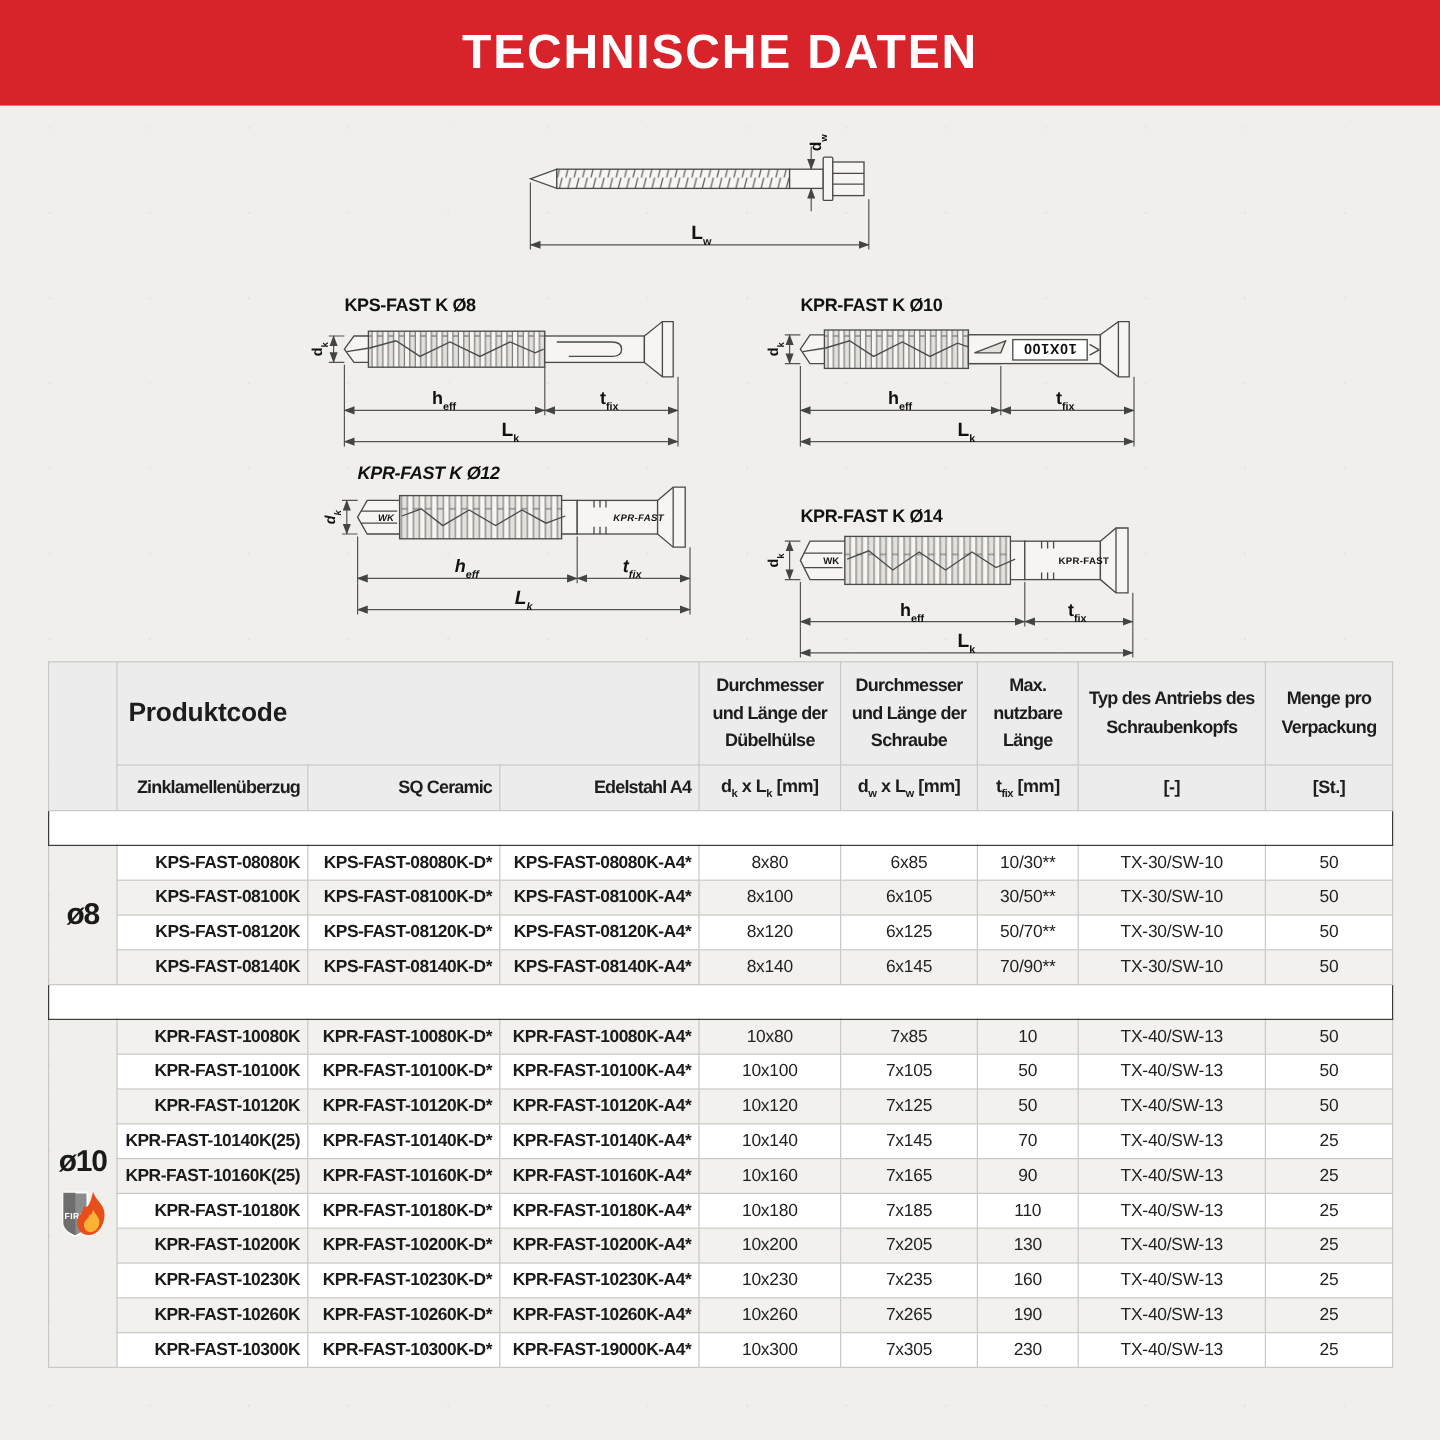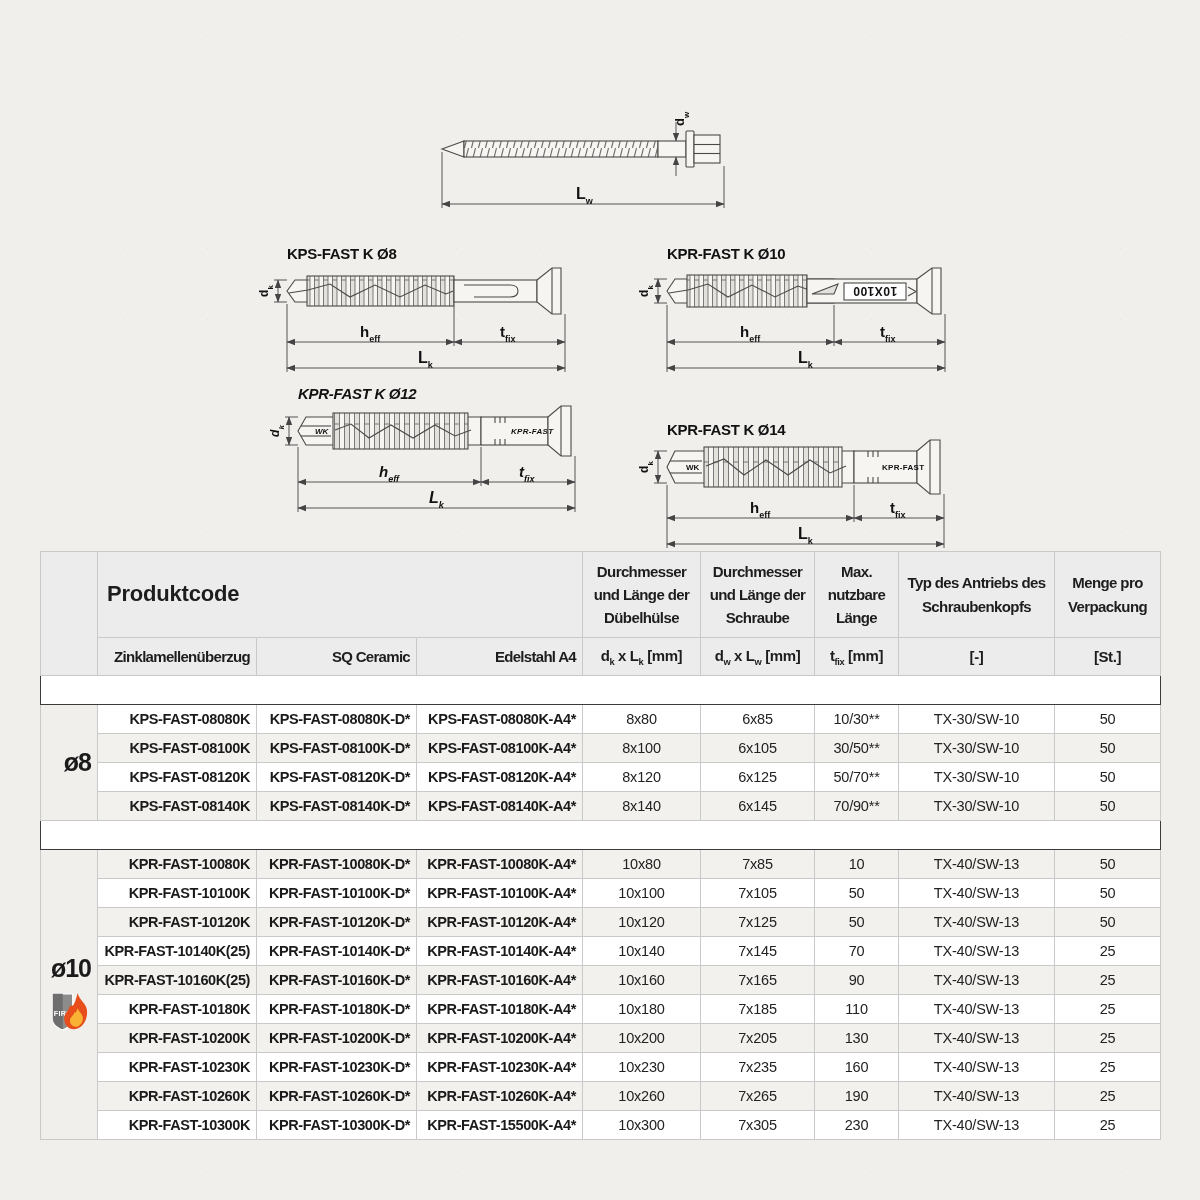--- a/index.html
+++ b/index.html
@@ -23,30 +23,33 @@
   .uh{height:38px;font-size:15px;letter-spacing:-0.4px;text-align:center;vertical-align:middle;}
   .uh.left{text-align:right;padding-left:9px;letter-spacing:-0.7px;}
   sub{font-size:0.62em;}
   .band td{background:#3b3b3b;border-color:#3b3b3b;color:#fff;text-align:center;
     font-weight:bold;font-size:16px;height:33px;letter-spacing:0.2px;}
   .tbl td{height:29px;font-size:14.5px;background:#fff;}
   .pc{text-align:right;padding-left:8px;font-weight:bold;letter-spacing:-0.4px;white-space:nowrap;}
   .num{text-align:center;letter-spacing:-0.2px;color:#222;}
   .sec1 tr:nth-child(even) td:not(.dia){background:#f2f1ee;}
   .sec2 tr:nth-child(odd) td:not(.dia){background:#f2f1ee;}
-  td.dia{background:transparent;text-align:right;vertical-align:middle;border-radius:14px;}
+  td.dia{background:transparent;text-align:center;vertical-align:middle;border-radius:14px;}
   .dia-label{font-size:25px;font-weight:bold;letter-spacing:-1px;display:block;}
   .fire{display:block;margin:6px auto 0;width:42px;height:46px;}
   .corner{background:#ececec;}
 </style>
 </head>
 <body>
 
 <div class="page">
 
+  <div class="banner">
+    <h1>TECHNISCHE DATEN</h1>
+  </div>
 
   <div class="fig" style="left:428px;top:100px;width:324px;height:138px;">
     <svg viewBox="0 0 324 138">
       <defs>
         <pattern id="thr" width="7" height="16" patternUnits="userSpaceOnUse">
           <rect width="7" height="16" fill="#f6f5f2"></rect>
           <line x1="5.5" y1="0" x2="1.5" y2="16" stroke="#6a6a6a" stroke-width="1.1"></line>
         </pattern>
         <marker id="ar0" viewBox="0 0 8 6" refX="7.5" refY="3" markerWidth="9" markerHeight="7" orient="auto-start-reverse">
           <path d="M0,0 L8,3 L0,6 z" fill="#444"></path>
@@ -448,21 +451,21 @@
         <td class="pc">KPR-FAST-10260K-A4*</td>
         <td class="num">10x260</td>
         <td class="num">7x265</td>
         <td class="num">190</td>
         <td class="num">TX-40/SW-13</td>
         <td class="num">25</td>
       </tr>
       <tr>
         <td class="pc">KPR-FAST-10300K</td>
         <td class="pc">KPR-FAST-10300K-D*</td>
-        <td class="pc">KPR-FAST-15500K-A4*</td>
+        <td class="pc">KPR-FAST-19000K-A4*</td>
         <td class="num">10x300</td>
         <td class="num">7x305</td>
         <td class="num">230</td>
         <td class="num">TX-40/SW-13</td>
         <td class="num">25</td>
       </tr>
     </tbody>
   </table>
 </div>
 

